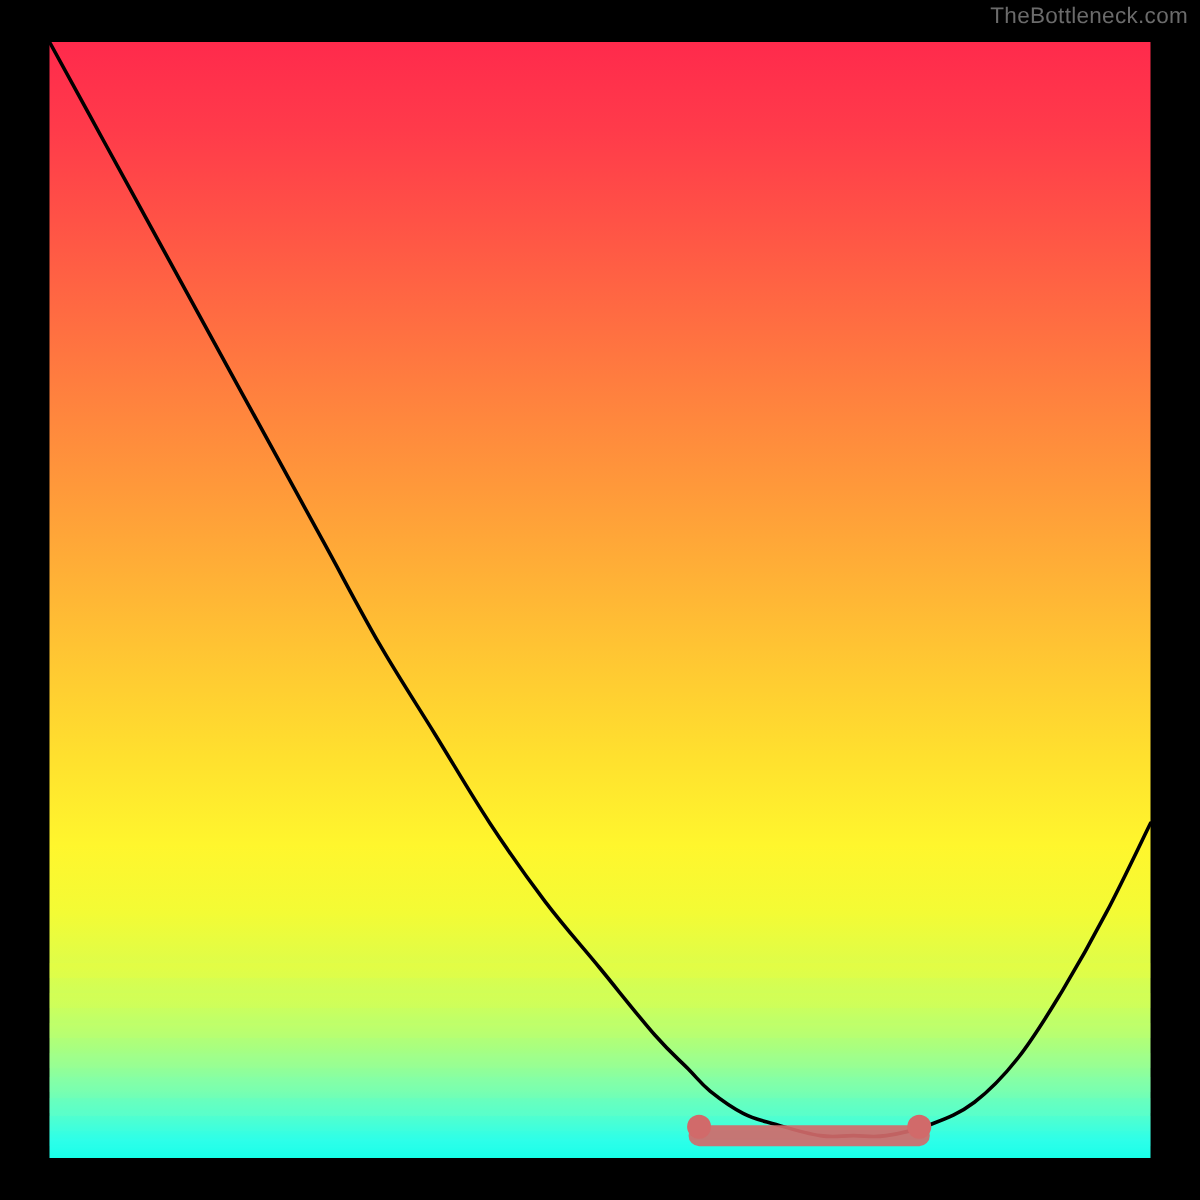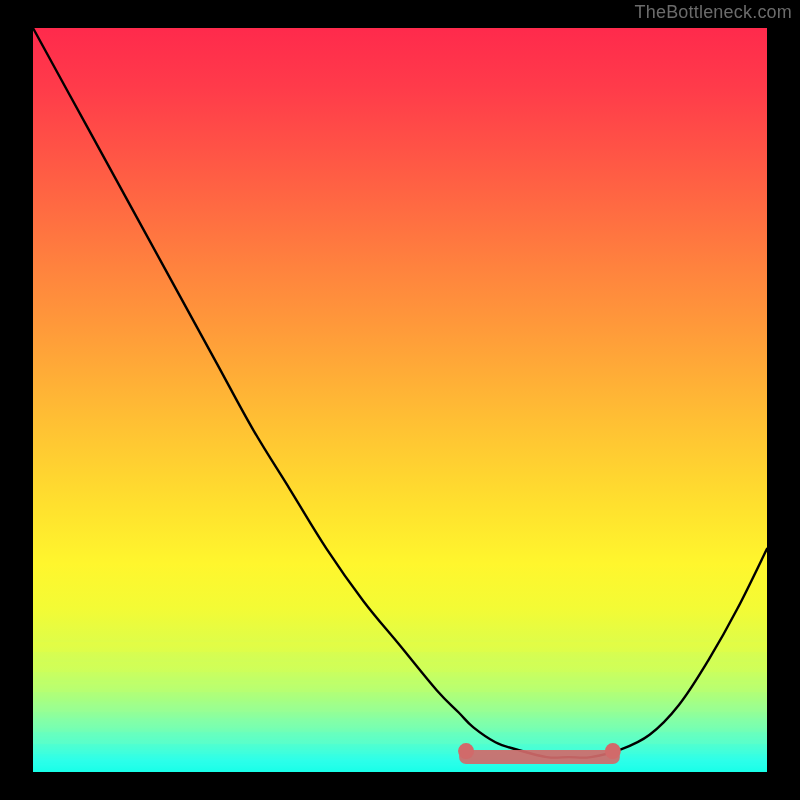--- a/index.html
+++ b/index.html
@@ -15,21 +15,21 @@
     position: relative;
     width: 800px;
     height: 800px;
     background: #000;
   }
   .watermark {
     position: absolute;
     top: 2px;
     right: 8px;
     color: #6b6b6b;
-    font-size: 18px;
+    font-size: 15px;
     font-weight: 500;
     letter-spacing: 0.2px;
     z-index: 10;
   }
   .plot-area {
     position: absolute;
     left: 33px;
     top: 28px;
     width: 734px;
     height: 744px;

